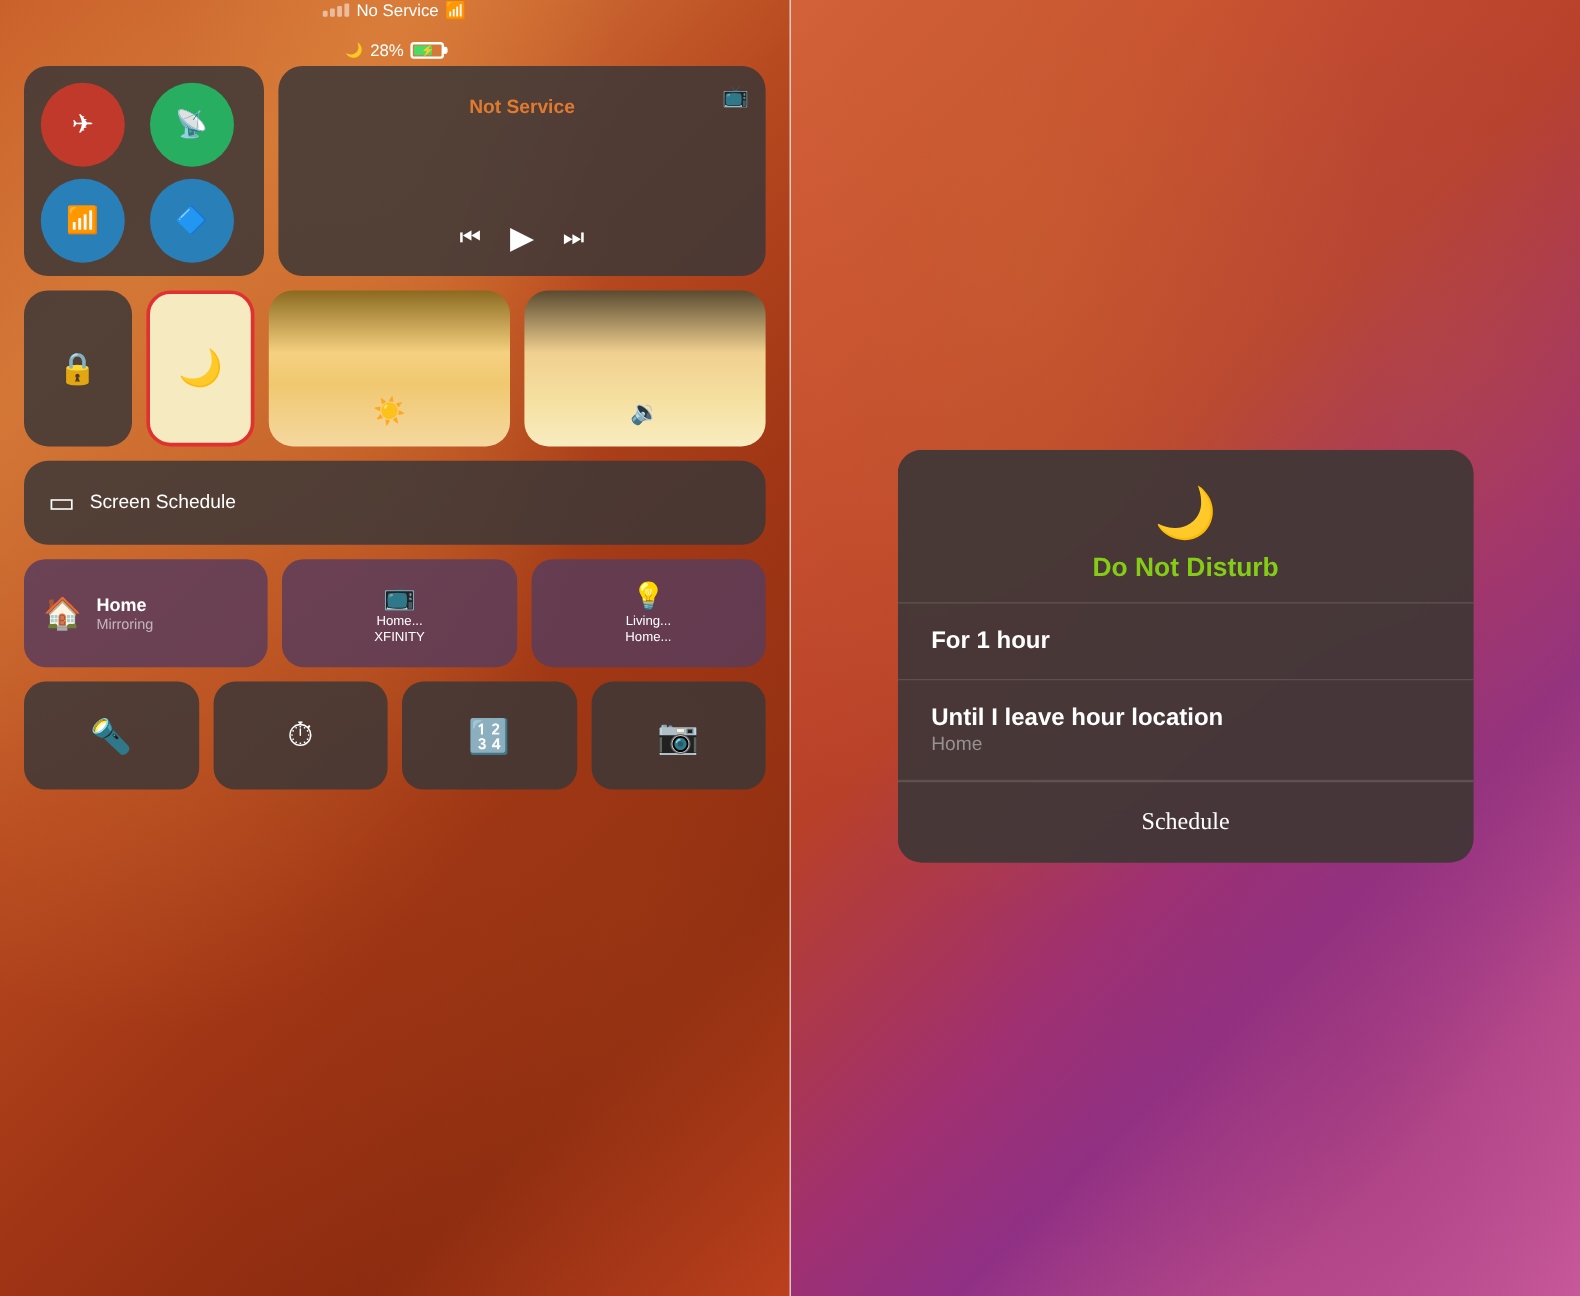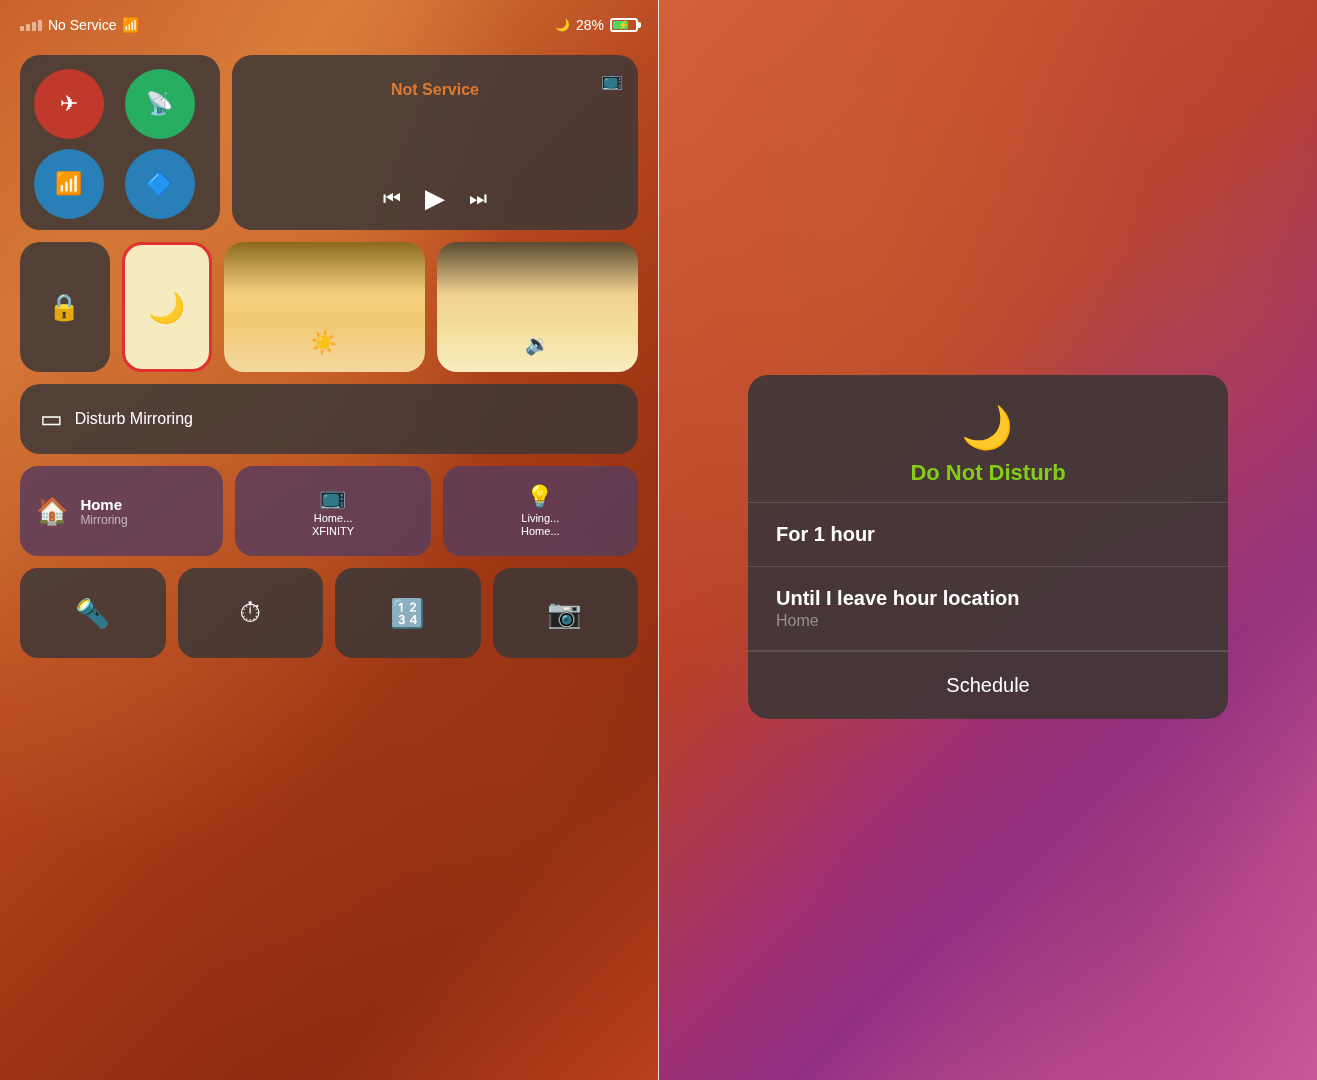--- a/index.html
+++ b/index.html
@@ -60,20 +60,21 @@
       position: absolute;
       top: 0;
       left: 0;
       right: 0;
       height: 50px;
       display: flex;
       align-items: center;
       justify-content: space-between;
       padding: 0 20px;
       z-index: 10;
+      flex-direction: column;
     }
 
     .status-left {
       display: flex;
       align-items: center;
       gap: 6px;
       color: white;
       font-size: 14px;
       font-weight: 500;
     }
@@ -499,20 +500,21 @@
     .dnd-option-sub {
       color: rgba(160,155,155,0.9);
       font-size: 16px;
       margin-top: 2px;
     }
 
     .dnd-schedule {
       padding: 22px 28px;
       text-align: center;
       cursor: pointer;
+      font-family: Liberation Serif, serif;
     }
 
     .dnd-schedule-text {
       color: white;
       font-size: 20px;
       font-weight: 500;
     }
   </style>
 </head>
 <body>
@@ -584,21 +586,21 @@
         <span class="sun-icon">☀️</span>
       </div>
       <div class="volume-tile">
         <span class="vol-icon">🔉</span>
       </div>
     </div>
 
     <div class="screen-mirror-row">
       <div class="screen-mirror-tile">
         <span class="mirror-icon">▭</span>
-        <span class="mirror-label">Disturb Mirroring</span>
+        <span class="mirror-label">Screen Schedule</span>
       </div>
     </div>
 
     <div class="home-row">
       <div class="home-favorites-tile">
         <span class="home-icon">🏠</span>
         <div class="home-text">
           <span class="home-title">Home</span>
           <span class="home-subtitle">Mirroring</span>
         </div>

